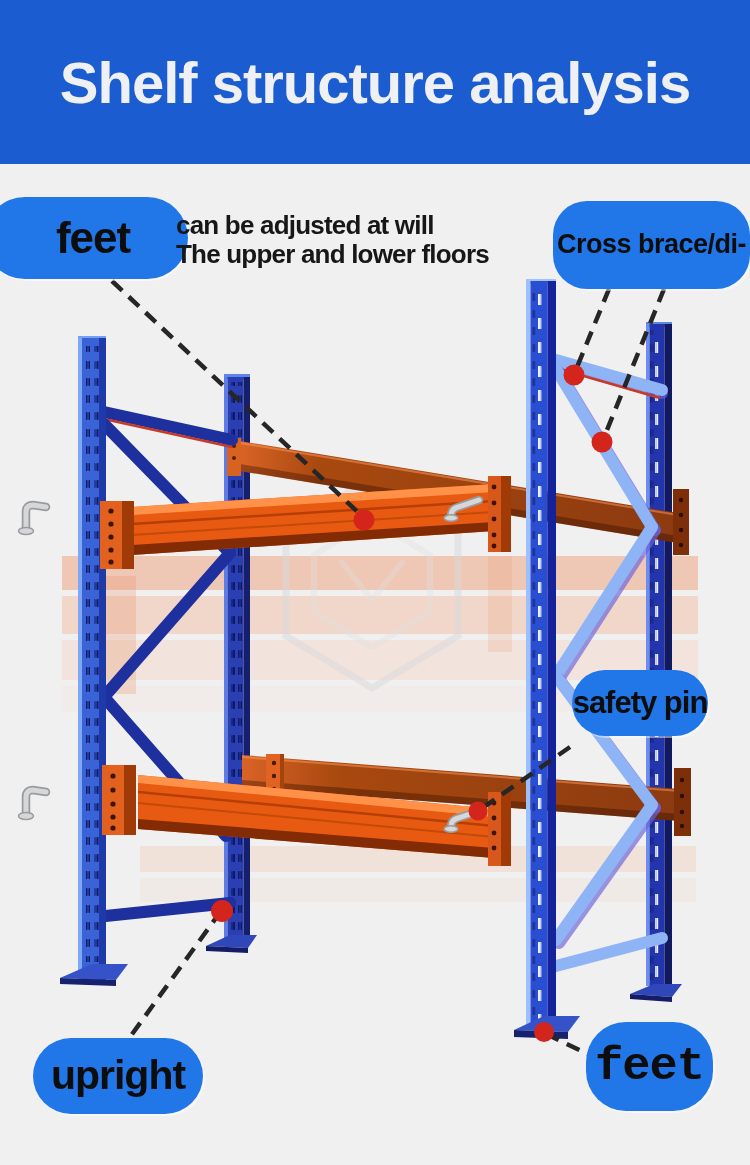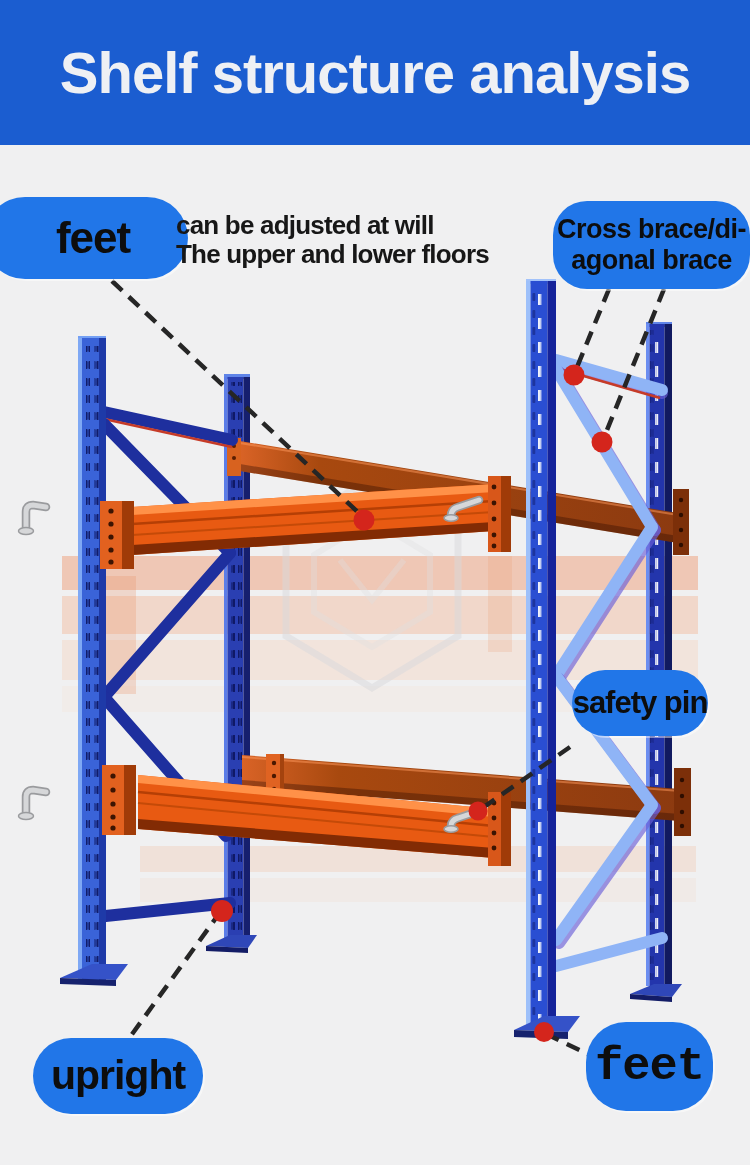--- a/index.html
+++ b/index.html
@@ -9,21 +9,21 @@
     --upright-blue:#3a63d8; --brace-navy:#1e2f9e; --brace-light:#8fb4f6;
     --beam-orange:#e85a12; --beam-shadow:#822b04;
   }
   html,body{margin:0;padding:0;}
   body{
     width:750px;height:1165px;position:relative;overflow:hidden;
     background:var(--page-bg,#f0f0f1);
     font-family:"Liberation Sans","DejaVu Sans",sans-serif;
   }
   .banner{
-    position:absolute;left:0;top:0;width:750px;height:145px;
+    position:absolute;left:0;top:0;width:750px;height:164px;
     background:var(--banner-bg);display:flex;align-items:center;justify-content:center;
     z-index:3;
   }
   .banner h1{
     margin:0;font-size:58px;font-weight:bold;letter-spacing:-1px;
     color:var(--banner-text);white-space:nowrap;
   }
   .scene-svg{position:absolute;left:0;top:0;z-index:1;}
   .pill{
     position:absolute;background:var(--label-bg);color:var(--label-text);
@@ -274,21 +274,20 @@
     <circle class="dot" cx="222" cy="911" r="11"></circle>
     <circle class="dot" cx="544" cy="1032" r="10"></circle>
   </g>
 </svg>
 
 <div class="pill pill-beam">
   <span>feet</span>
 </div>
 <div class="pill pill-cross">
   <span>Cross brace/di-</span>
-  <span>agonal brace</span>
 </div>
 <div class="pill pill-safety">
   <span>safety pin</span>
 </div>
 <div class="pill pill-upright">
   <span>upright</span>
 </div>
 <div class="pill pill-feet">
   <span>feet</span>
 </div>

